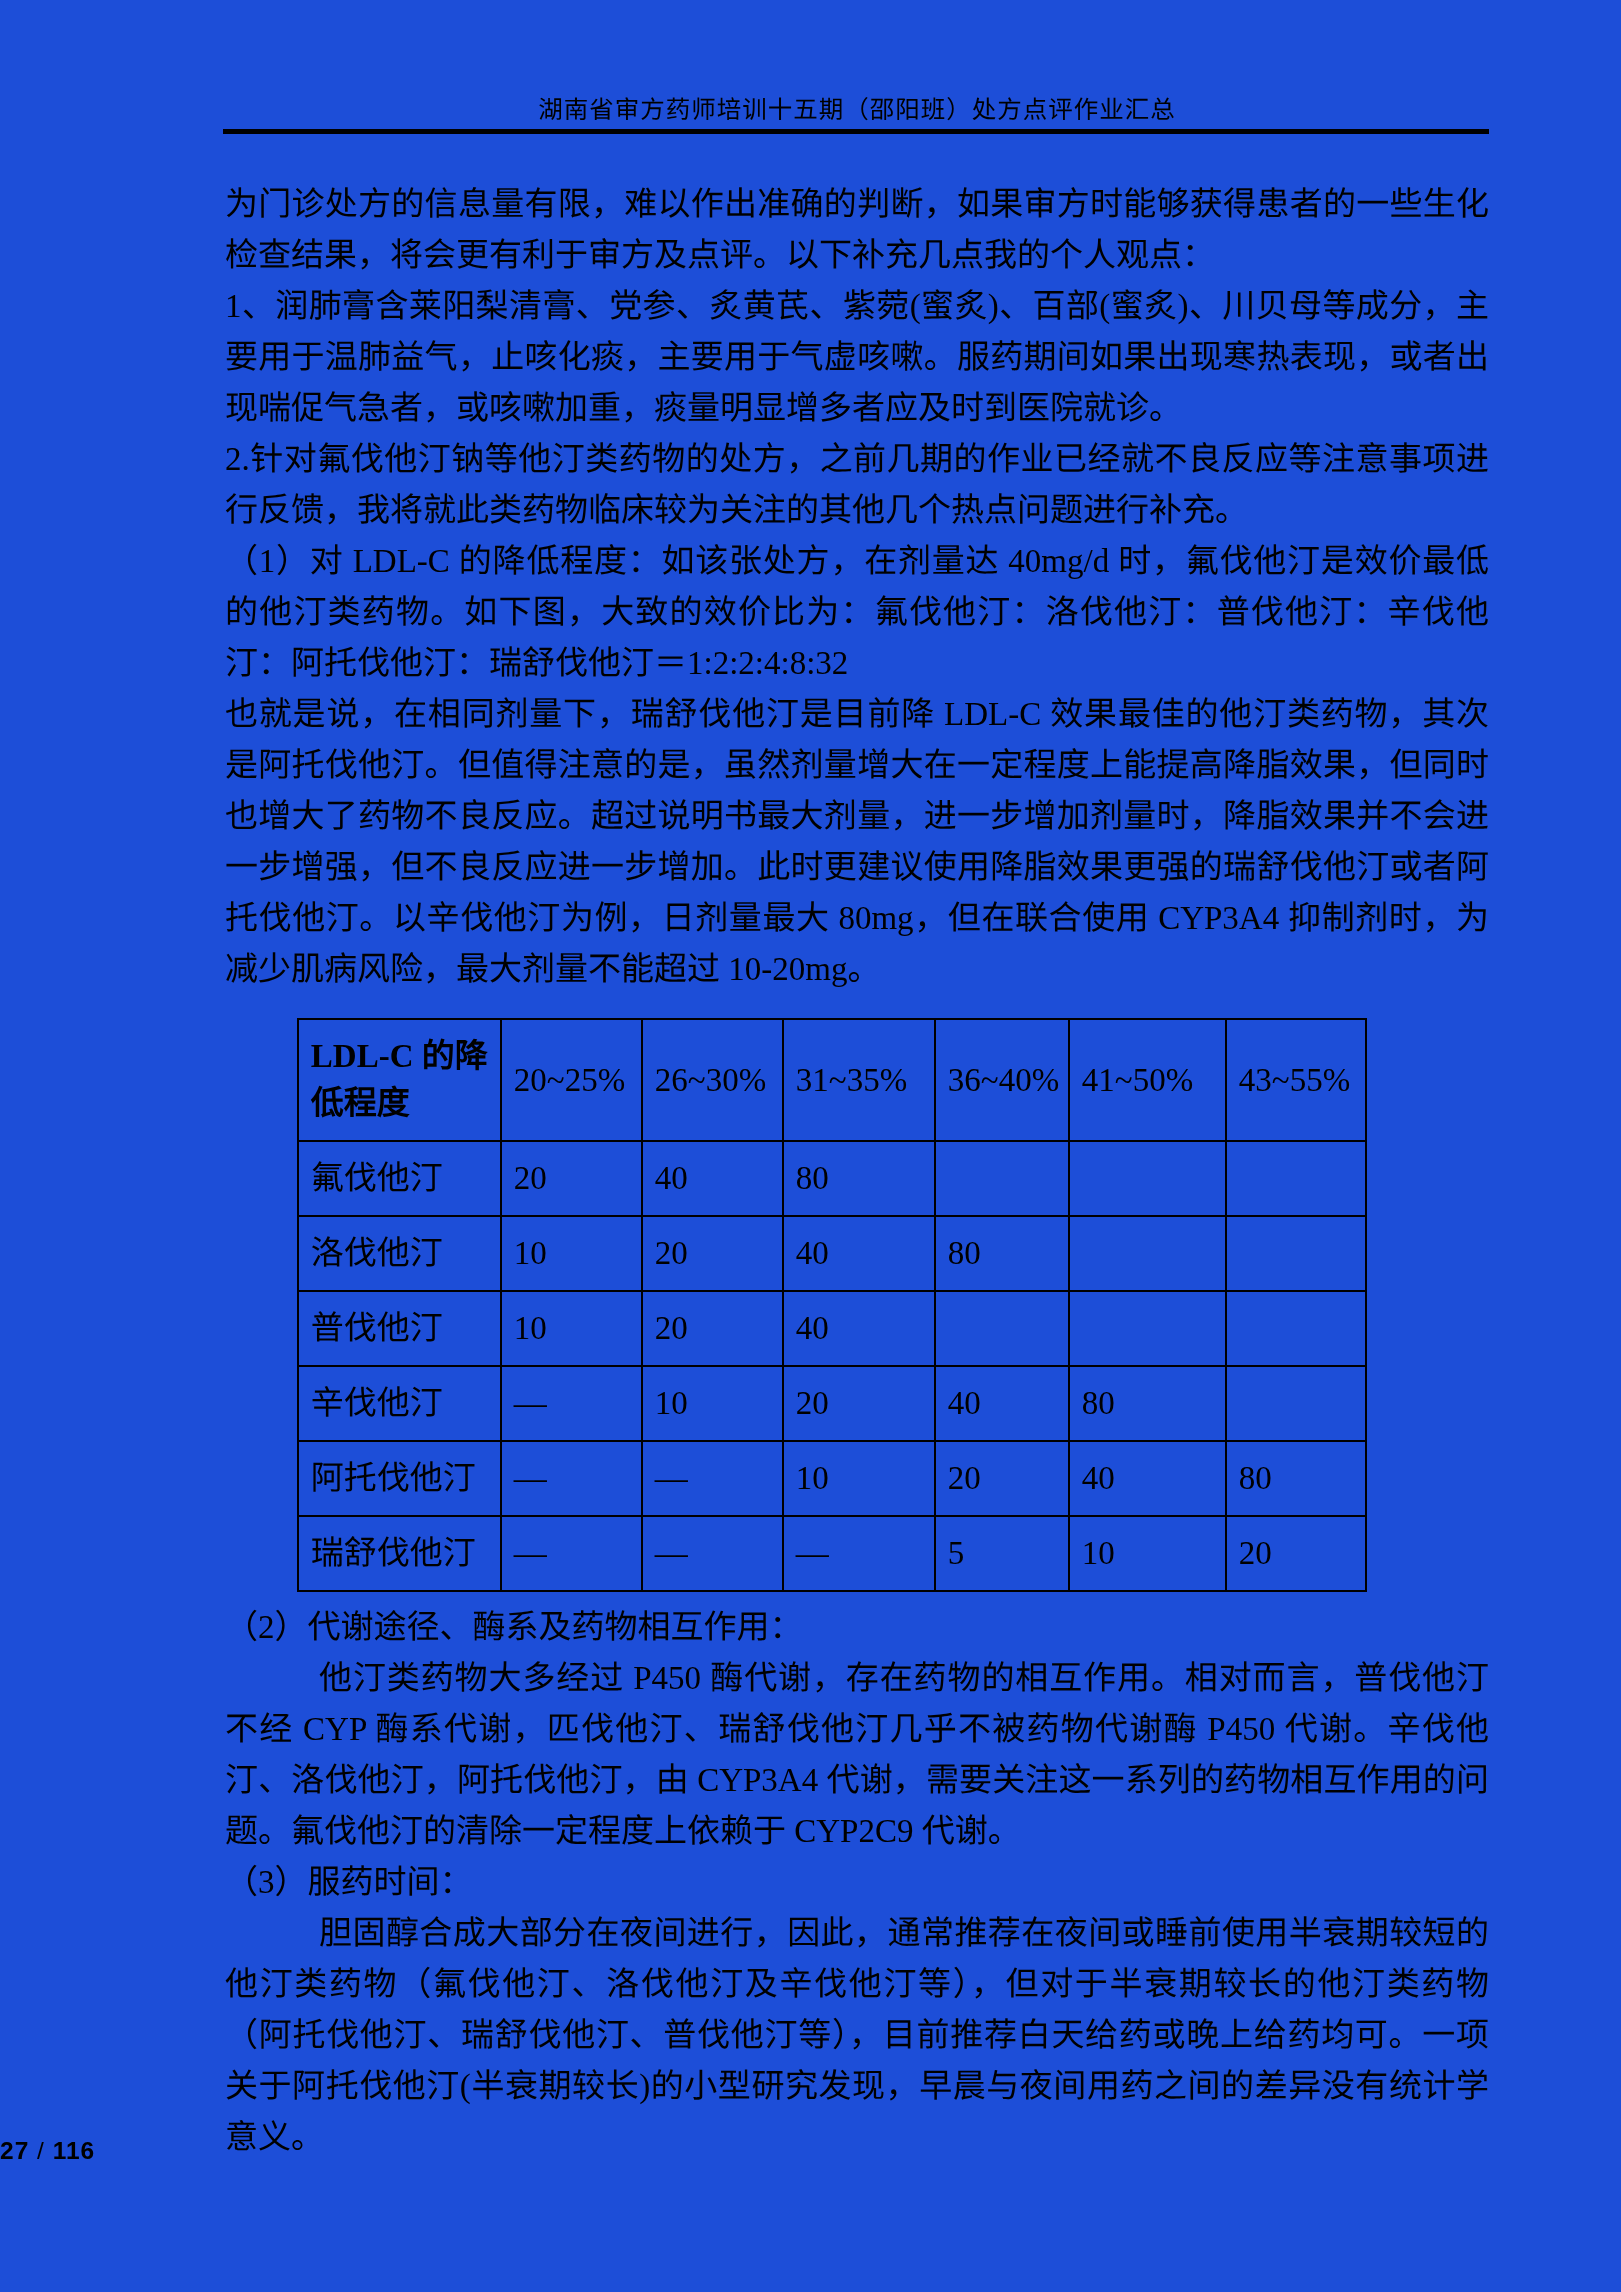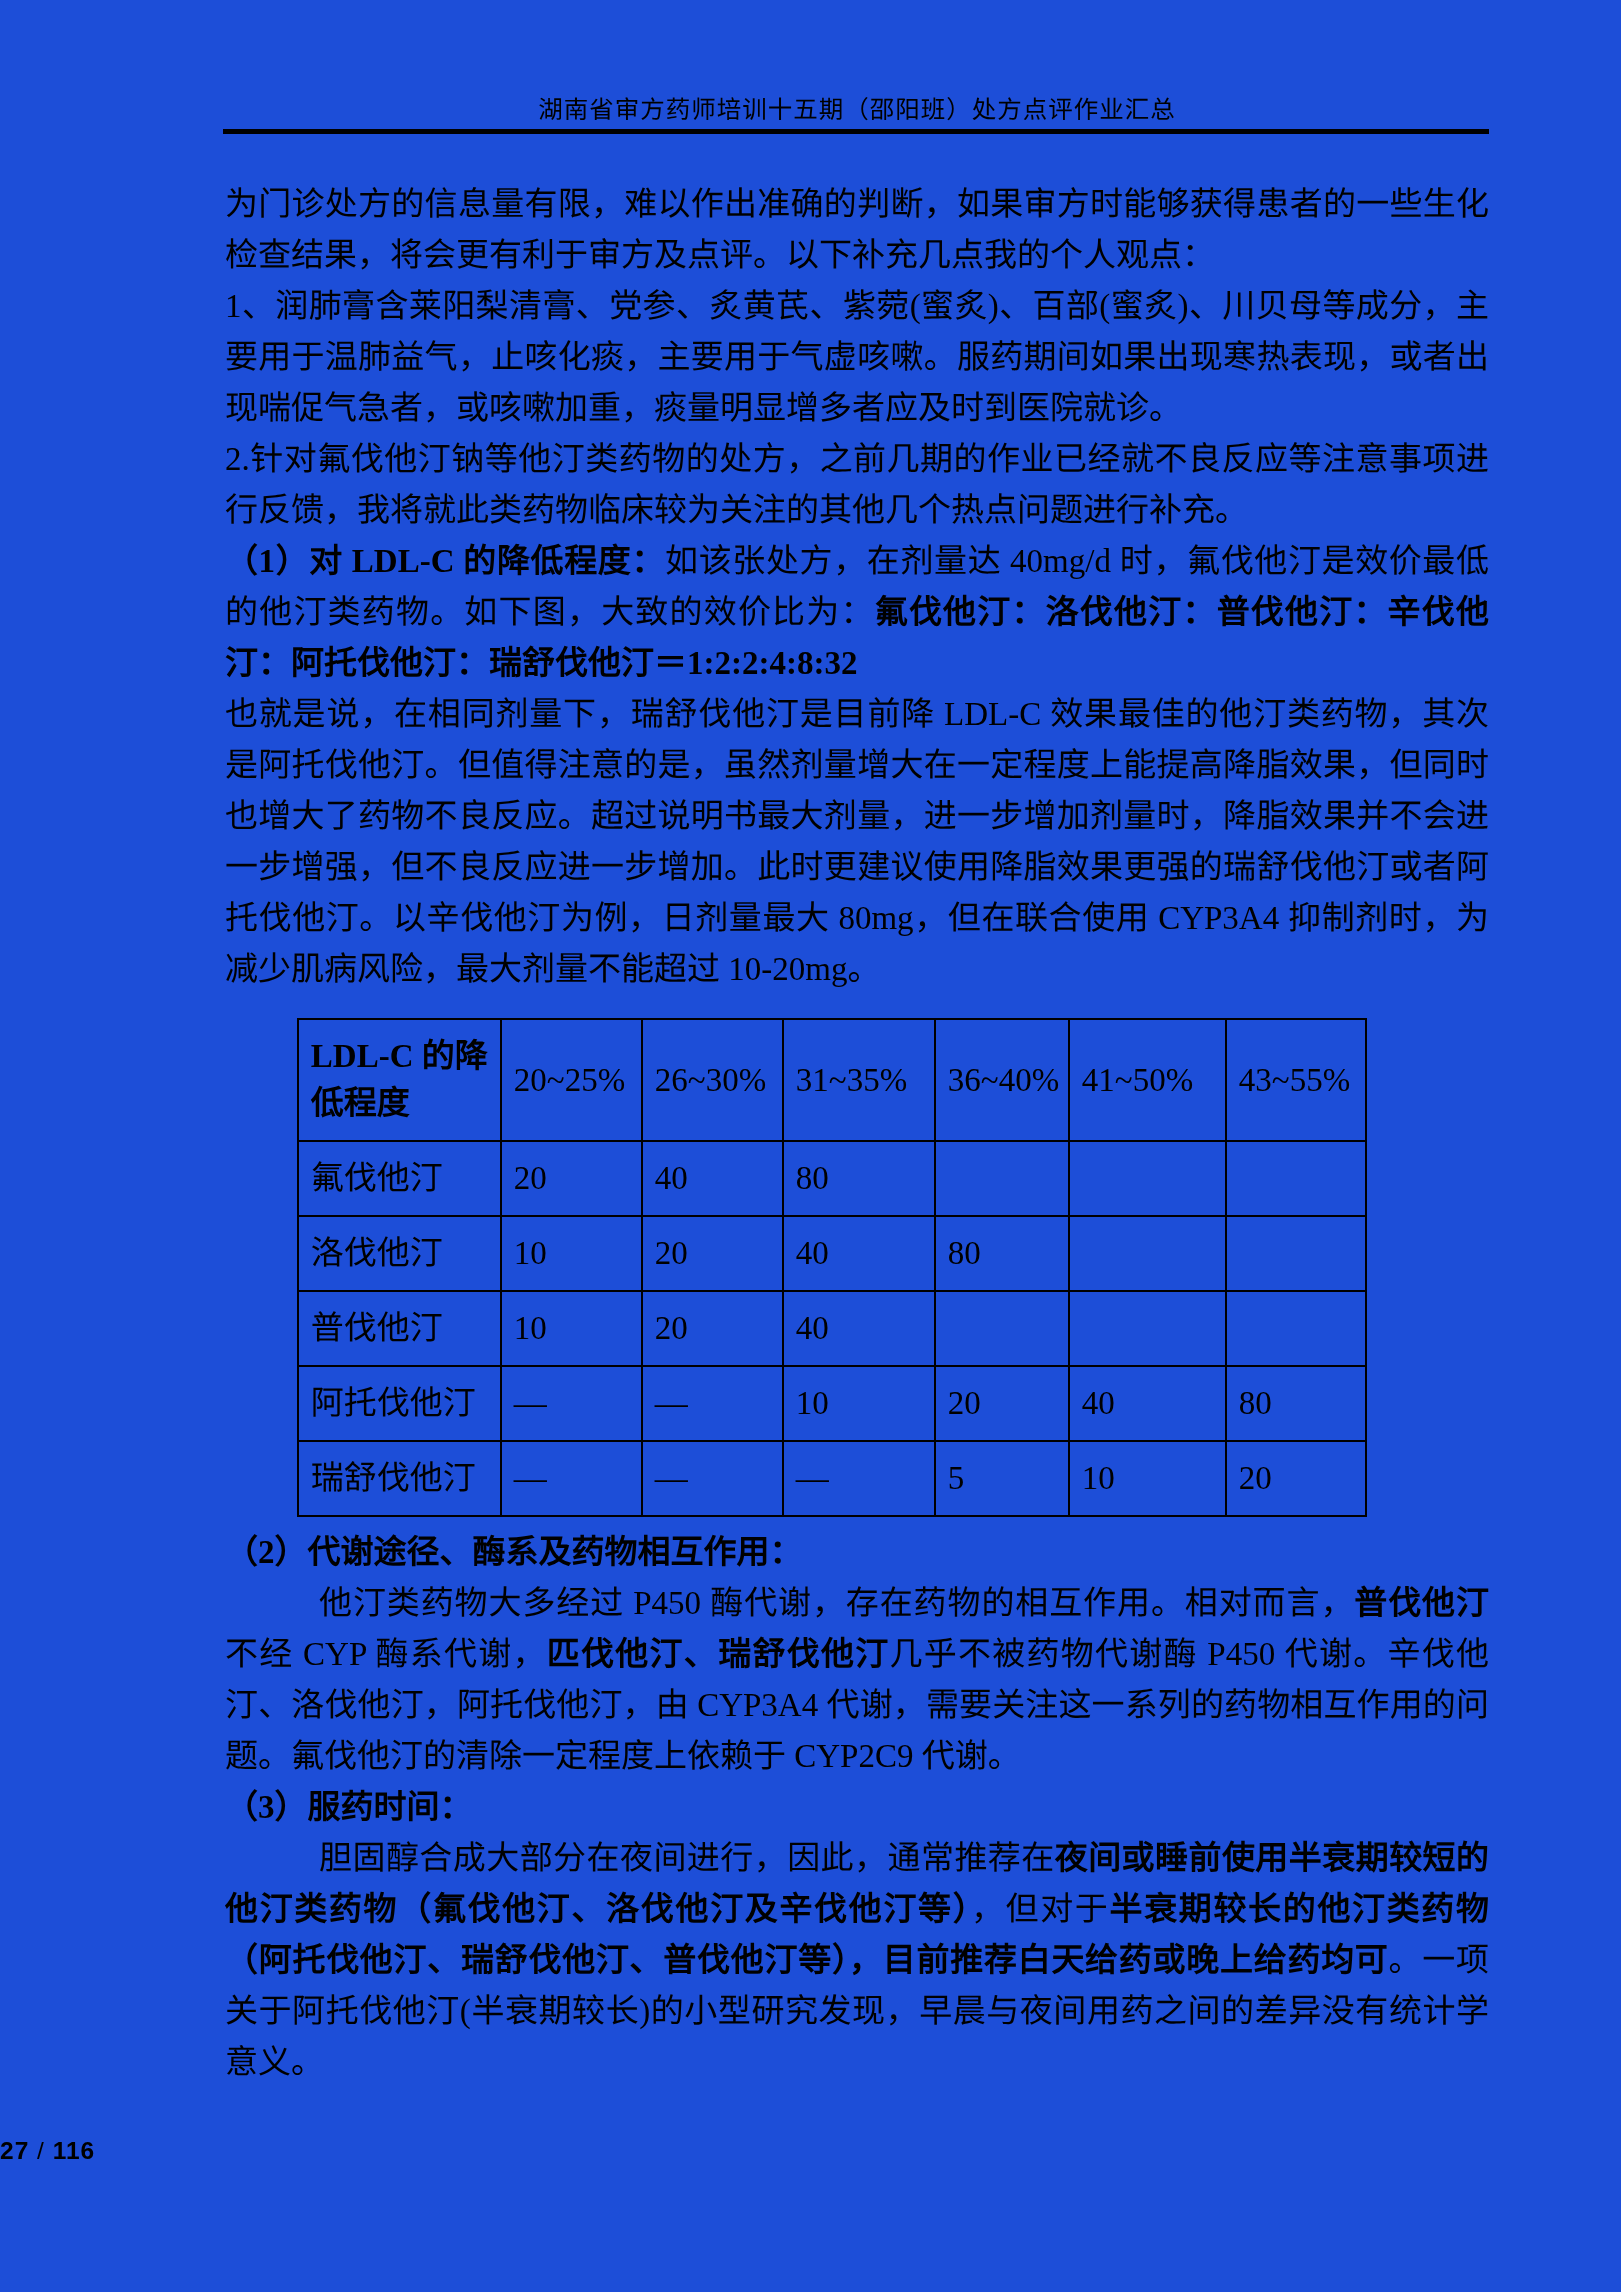--- a/index.html
+++ b/index.html
@@ -35,21 +35,21 @@
     position: absolute;
     top: 167px;
     left: 225px;
     width: 1264px;
     font-size: 33px;
     line-height: 51px;
     text-align: justify;
     padding-top: 11.8px;
   }
   .doc-body p { margin: 0; }
-  .doc-body b { font-weight: bold; }
+  .doc-body b { font-weight: normal; }
   .ind { text-indent: 94px; }
   table.ldl {
     border-collapse: collapse;
     table-layout: fixed;
     width: 1068px;
     margin: 23.5px 0 9.8px 72px;
   }
   .ldl th, .ldl td {
     border: 2.9px solid #000000;
     padding: 2px 7.8px 2px 11.8px;
@@ -136,20 +136,29 @@
       <tr class="datarow">
         <th>普伐他汀</th>
         <td>10</td>
         <td>20</td>
         <td>40</td>
         <td></td>
         <td></td>
         <td></td>
       </tr>
       <tr class="datarow">
+        <th>辛伐他汀</th>
+        <td>—</td>
+        <td>10</td>
+        <td>20</td>
+        <td>40</td>
+        <td>80</td>
+        <td></td>
+      </tr>
+      <tr class="datarow">
         <th>阿托伐他汀</th>
         <td>—</td>
         <td>—</td>
         <td>10</td>
         <td>20</td>
         <td>40</td>
         <td>80</td>
       </tr>
       <tr class="datarow">
         <th>瑞舒伐他汀</th>

